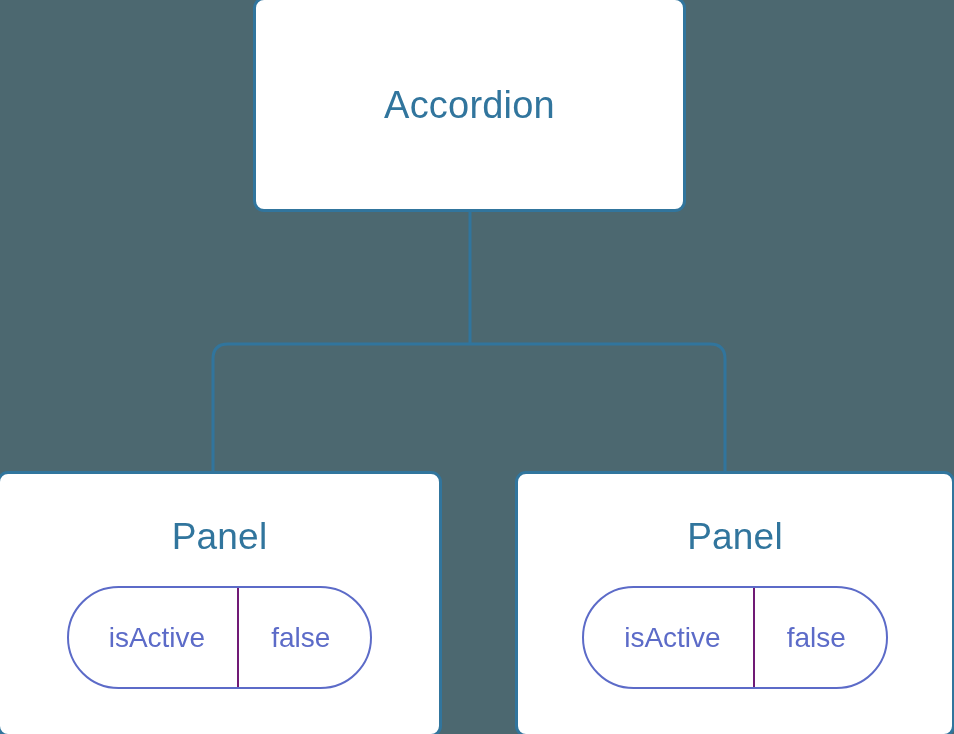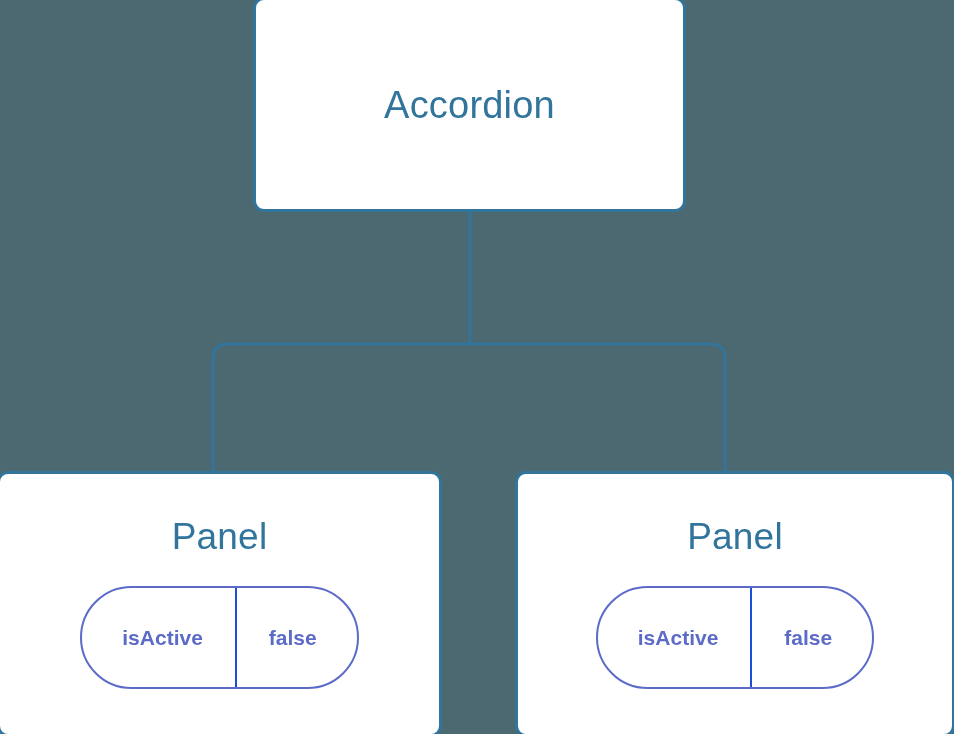--- a/index.html
+++ b/index.html
@@ -83,34 +83,33 @@
     border-radius: 52px;
     background: transparent;
     overflow: hidden;
   }
 
   .pill-cell {
     display: flex;
     align-items: center;
     justify-content: center;
     color: #5c6bc8;
-    font-size: 21px;
+    font-size: 28px;
     line-height: 1;
     white-space: nowrap;
     box-sizing: border-box;
-    font-weight: bold;
   }
 
   .pill-key {
     padding: 0 32px 0 40px;
   }
 
   .pill-val {
     padding: 0 40px 0 32px;
-    border-left: 2px solid #1d4ed8;
+    border-left: 2px solid #701a75;
   }
 </style>
 </head>
 <body>
 
 <div id="stage">
 
   <svg id="edges" viewBox="0 0 954 734" width="954" height="734" xmlns="http://www.w3.org/2000/svg">
 
     <path d="M 470 209 L 470 344" fill="none" stroke="#31759d" stroke-width="3" stroke-linecap="butt"></path>

